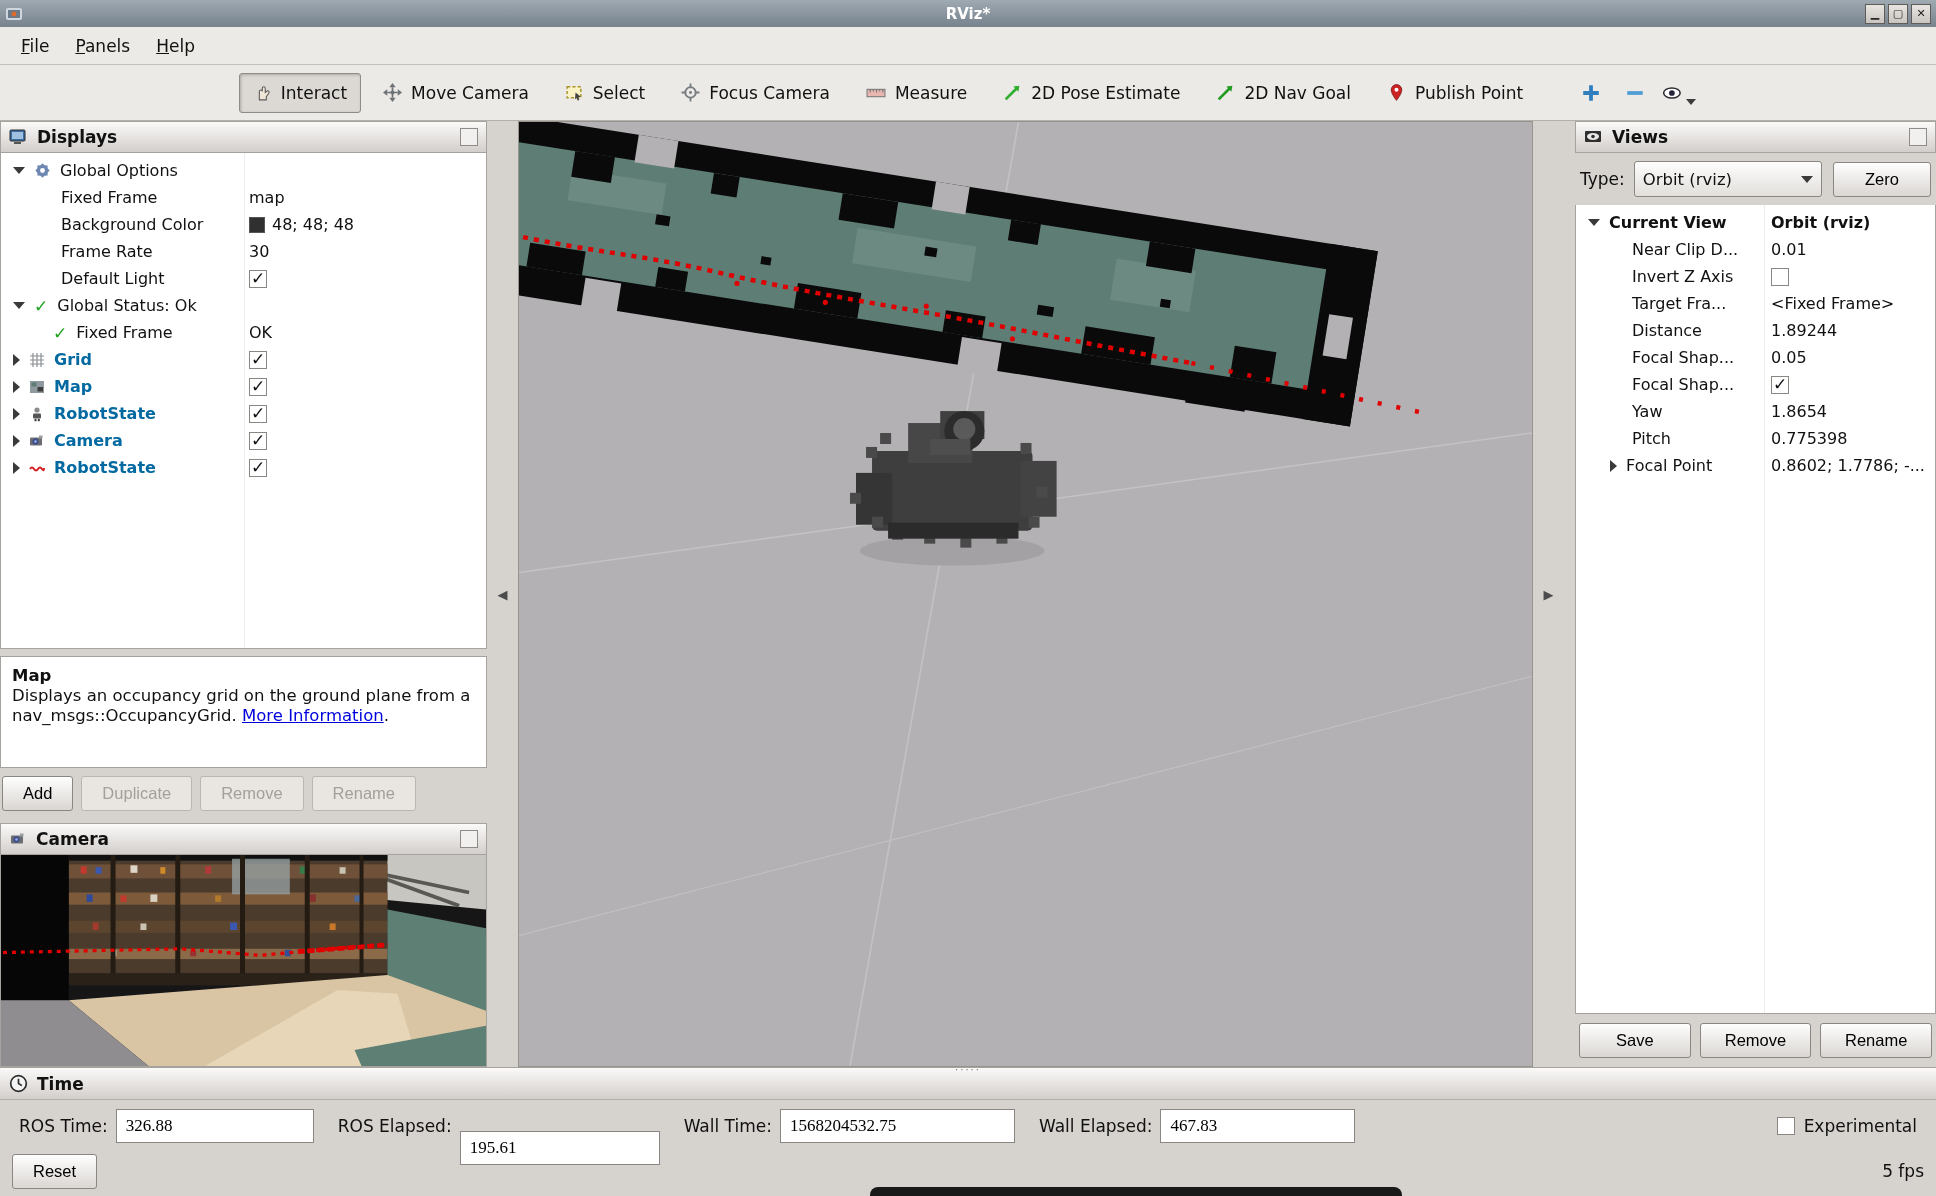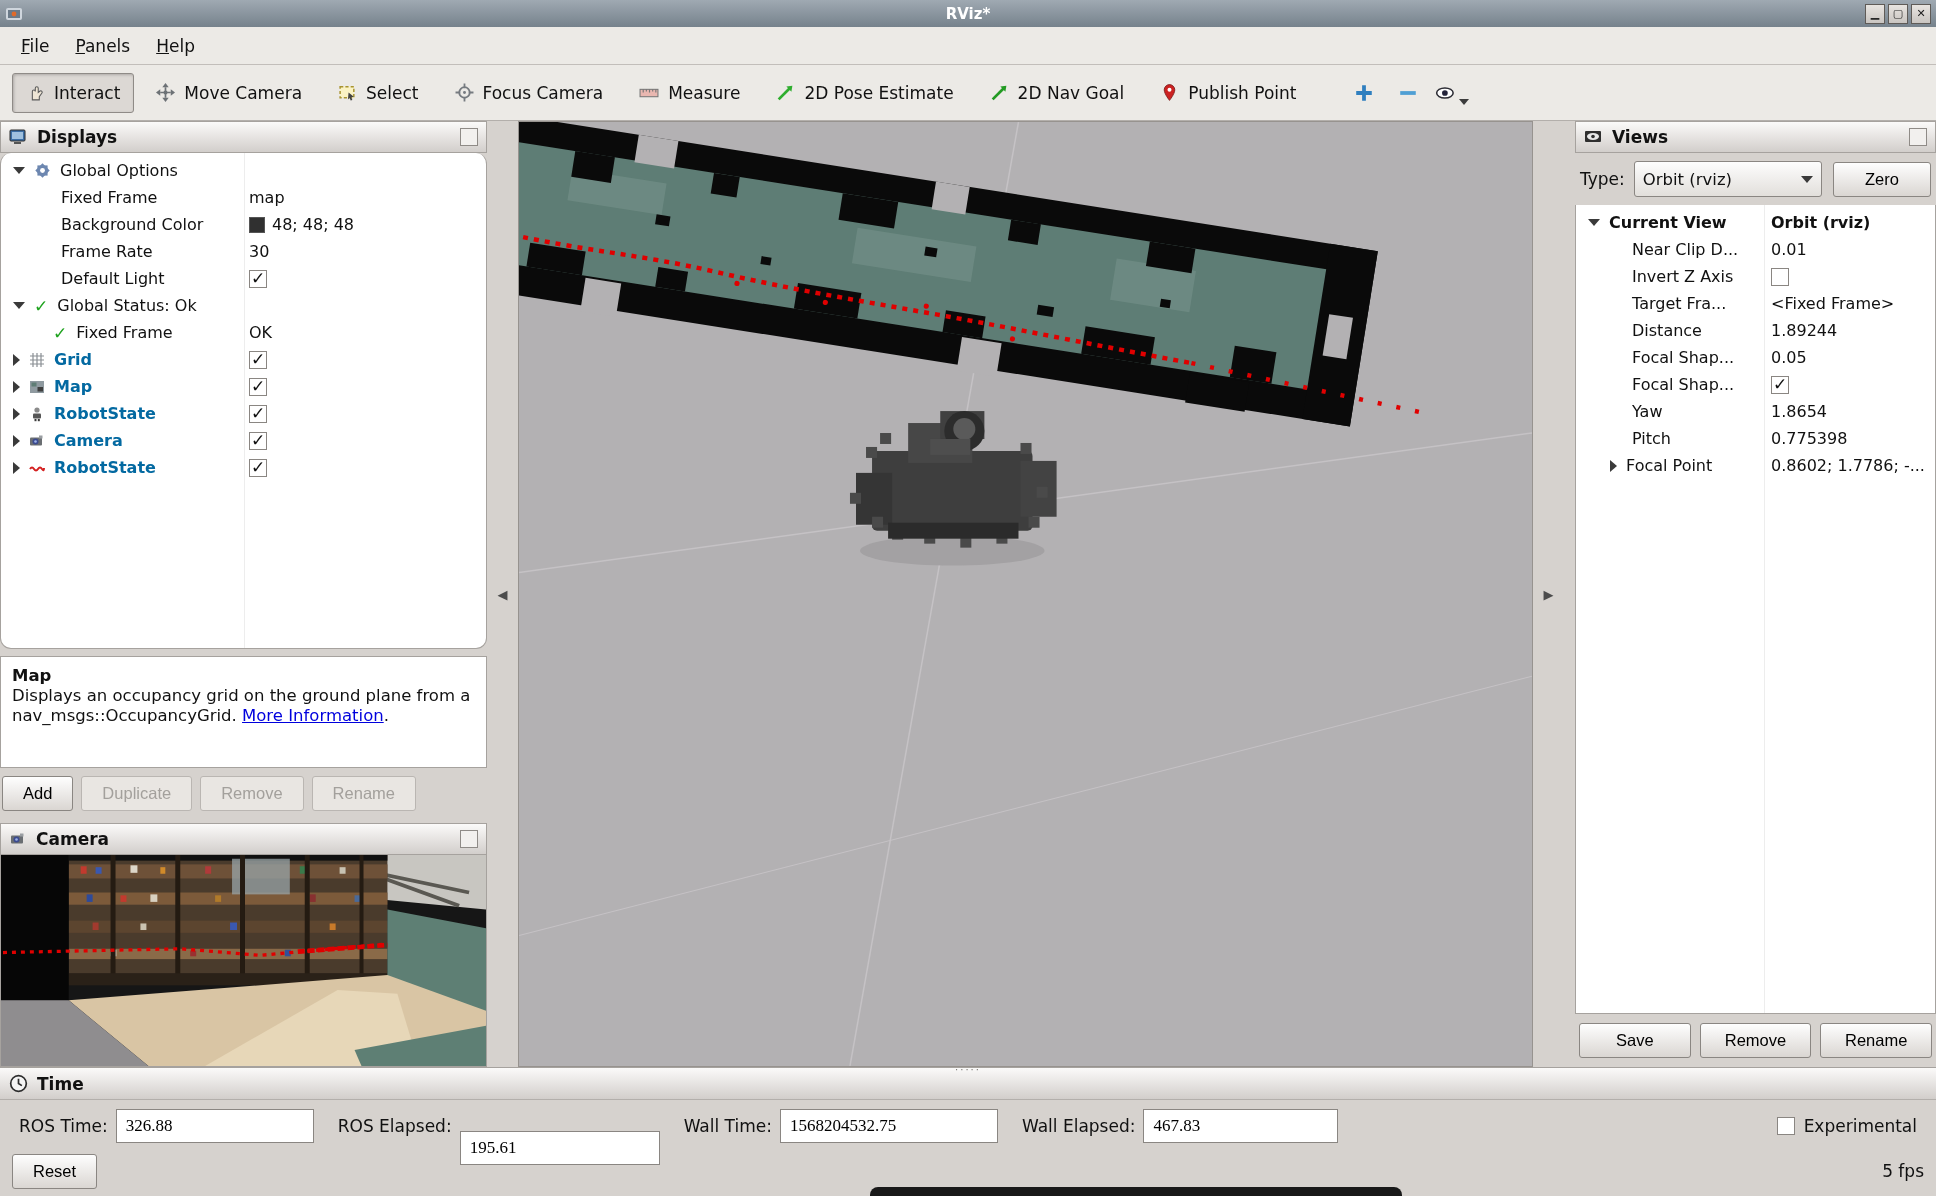--- a/index.html
+++ b/index.html
@@ -13,42 +13,42 @@
   .app-icon { width:18px; height:18px; }
   .win-buttons { margin-left:auto; display:flex; gap:3px; }
   .win-btn { width:20px; height:20px; background:linear-gradient(#e8e4e0,#c9c5c1); border:1px solid #5f5b57; font-size:11px; display:flex; align-items:center; justify-content:center; color:#222; cursor:default; }
 
   
   .menubar { height:38px; background:#eceae6; border-bottom:1px solid #c2beba; display:flex; align-items:center; padding:0 8px; flex:none; }
   .menu-item { display:inline-block; padding:7px 13px; font-size:17px; }
   .menu-item::first-letter { text-decoration:underline; }
 
   
-  .toolbar { height:56px; background:#eceae6; border-bottom:1px solid #b3afab; display:flex; align-items:center; padding:0 12px; gap:8px; flex:none; }
+  .toolbar { height:56px; background:#eceae6; border-bottom:1px solid #b3afab; display:flex; align-items:center; padding:0 12px; gap:8px; flex:none;justify-content:center; }
   .tool-btn { display:flex; align-items:center; gap:9px; padding:9px 13px; font-size:17px; border:1px solid transparent; border-radius:3px; white-space:nowrap; }
   .tool-btn.pressed { border:1px solid #8f8b87; background:#dcd8d4; box-shadow:inset 1px 1px 3px rgba(0,0,0,.22); }
   .ic { display:block; }
   .tool-mini { width:36px; height:36px; display:flex; align-items:center; justify-content:center; border-radius:3px; }
   .dd-arrow { width:0; height:0; border-left:5px solid transparent; border-right:5px solid transparent; border-top:6px solid #3c3c3c; margin-left:2px; align-self:flex-end; margin-bottom:6px; }
 
   
   .main { flex:1; display:flex; min-height:0; }
   .left-panel { width:487px; flex:none; display:flex; flex-direction:column; }
   .right-panel { width:372px; flex:none; display:flex; flex-direction:column;padding-left:11px; }
   .vsplit { width:31px; flex:none; display:flex; align-items:center; justify-content:center; color:#4c4c4c; font-size:13px; }
   .center { flex:1; min-width:0; position:relative; background:#b3b1b3; border:1px solid #97938f; }
   .center svg { position:absolute; inset:0; width:100%; height:100%; }
 
   
   .panel-header { height:32px; flex:none; background:linear-gradient(#fbfaf9,#d2cecb); border:1px solid #a6a29e; display:flex; align-items:center; gap:9px; padding:0 8px; font-size:17px; font-weight:600; }
   .float-box { margin-left:auto; width:18px; height:18px; border:1px solid #8f8b87; background:#f2f0ee; }
 
   
   .tree { background:#fff; border:1px solid #a6a29e; border-top:none; position:relative; overflow:hidden; padding-top:4px; }
-  .disp-tree { height:496px; flex:none;border-radius:11px; }
+  .disp-tree { height:496px; flex:none; }
   .disp-tree::before { content:""; position:absolute; left:243px; top:0; bottom:0; border-left:1px solid #ededed; }
   .views-tree { flex:1; }
   .views-tree::before { content:""; position:absolute; left:188px; top:0; bottom:0; border-left:1px solid #ededed; }
   .trow { height:27px; display:flex; align-items:center; position:relative; padding-left:12px; font-size:16px; }
   .trow.lv1 { padding-left:60px; }
   .trow.lvs { padding-left:52px; }
   .trow.lvv { padding-left:56px; }
   .trow.lvf { padding-left:34px; }
   .exp { flex:none; margin-right:9px; }
   .exp-d { width:0; height:0; border-left:6px solid transparent; border-right:6px solid transparent; border-top:7px solid #3a3a3a; }
@@ -591,21 +591,21 @@
       <div class="time-field">
         <span>ROS Time:</span>
         <input class="time-input" style="width: 198px;" value="326.88">
       </div>
       <div class="time-field">
         <span>ROS Elapsed:</span>
         <input class="time-input" style="width: 200px; margin-top: 44px;" value="195.61">
       </div>
       <div class="time-field">
         <span>Wall Time:</span>
-        <input class="time-input" style="width: 218px;" value="1568204532.75">
+        <input class="time-input" style="width: 235px;" value="1568204532.75">
       </div>
       <div class="time-field">
         <span>Wall Elapsed:</span>
         <input class="time-input" style="width: 195px;" value="467.83">
       </div>
       <div class="experimental">
         <span class="checkbox"></span>
         <span>Experimental</span>
       </div>
     </div>

